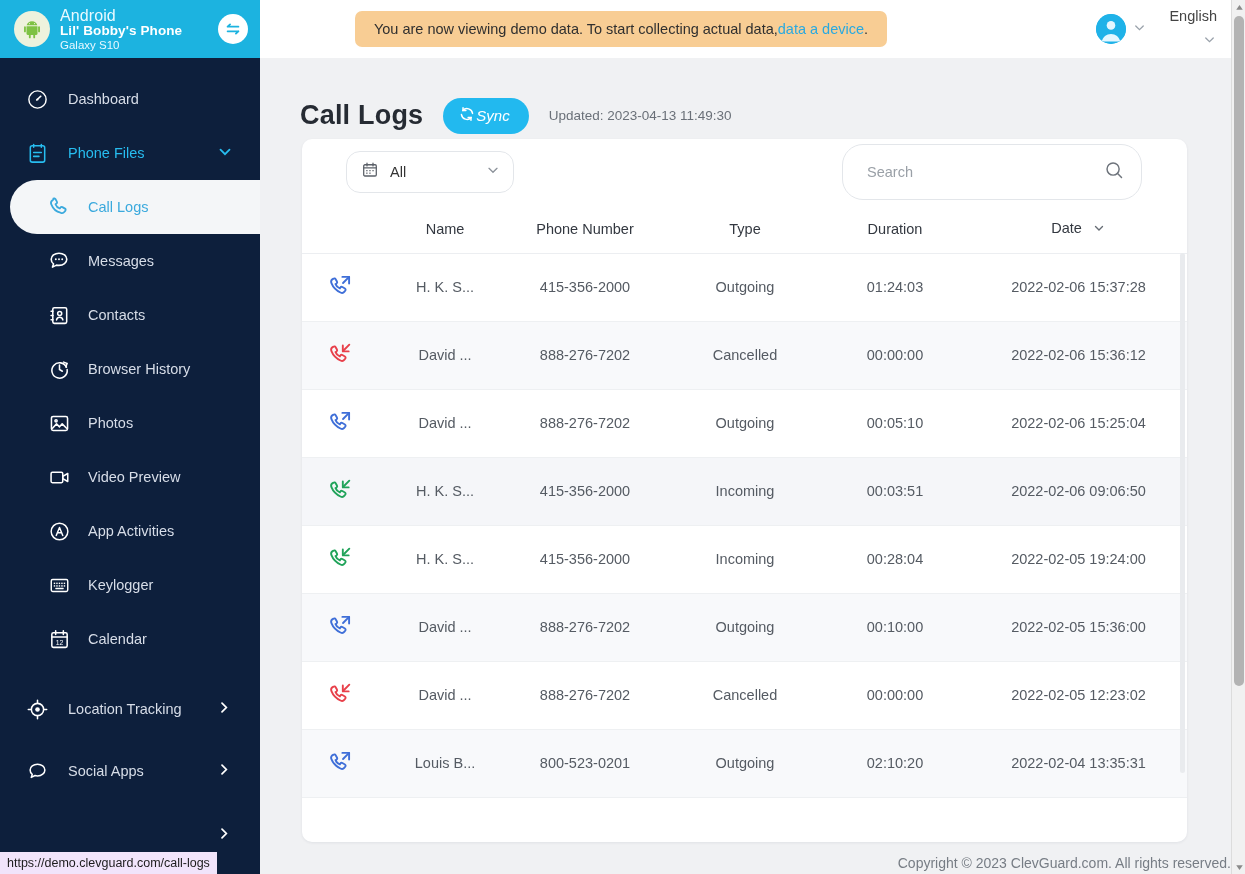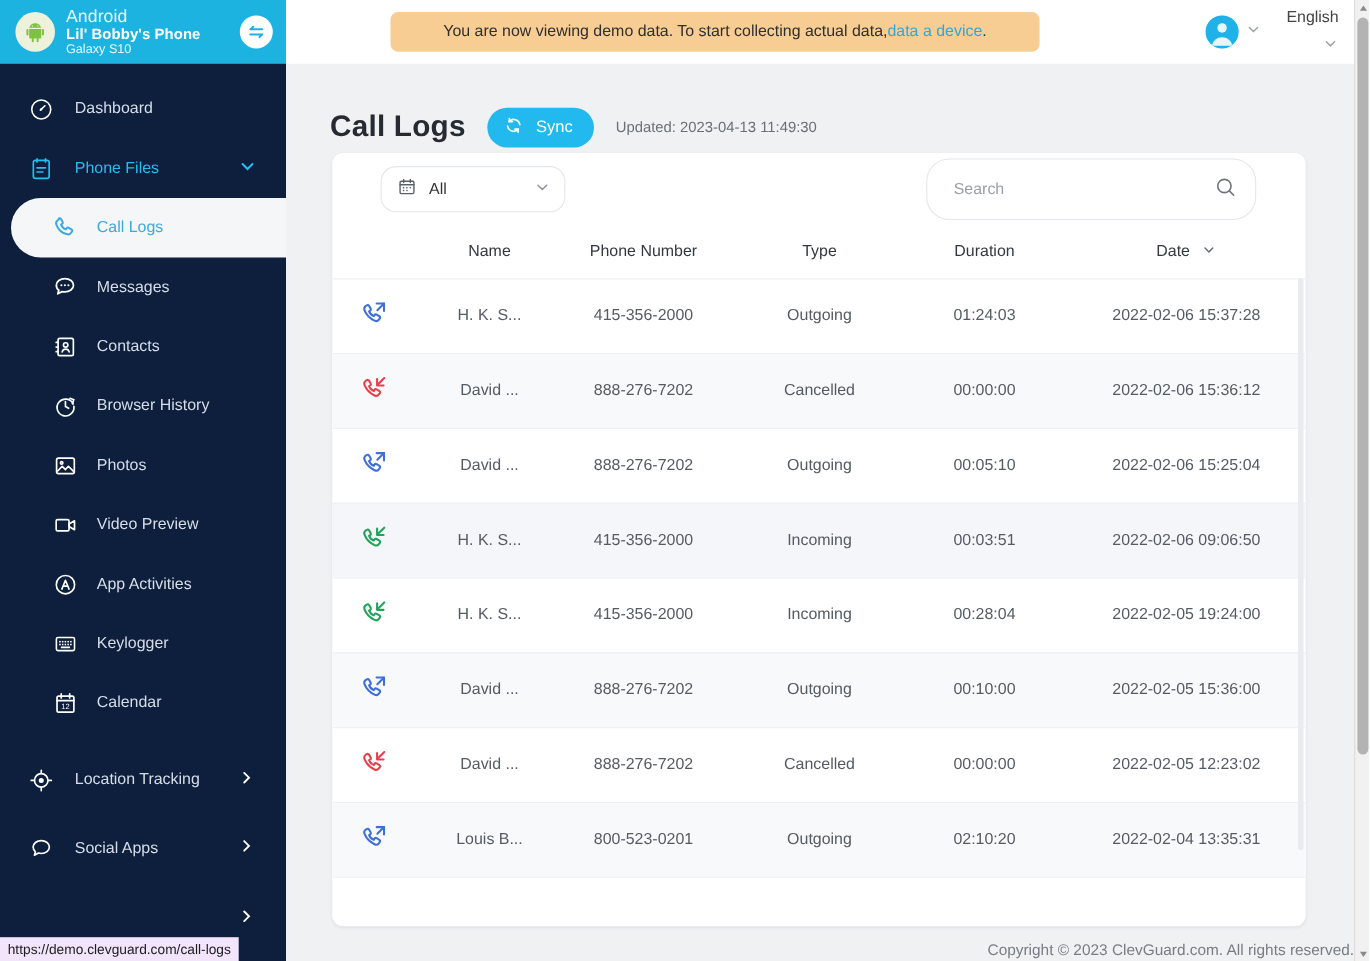--- a/index.html
+++ b/index.html
@@ -83,21 +83,21 @@
   
   #header {
     position: absolute; left: 260px; top: 0;
     width: 971px; height: 58px;
     background: #ffffff;
     display: flex; align-items: center;
     z-index: 10;
   }
   .demo-banner {
     position: absolute; left: 95px; top: 11px;
-    width: 590px; height: 36px;
+    width: 532px; height: 36px;
     background: #f8cd94;
     border-radius: 7px;
     display: flex; align-items: center; justify-content: center;
     font-size: 14.5px; color: #2f2f2f;
   }
   .demo-banner a { color: #29a9e0; text-decoration: none; }
   .hdr-right {
     position: absolute; right: 14px; top: 0; height: 58px;
     display: flex; align-items: center; gap: 22px;
   }
@@ -121,24 +121,25 @@
     gap: 20px;
   }
   .page-title { font-size: 27px; color: #262b33; letter-spacing: .2px; }
   .sync-btn {
     background: #22b9ef;
     color: #fff;
     border: none;
     border-radius: 19px;
     height: 36px;
     padding: 0 19px 0 15px;
-    display: flex; align-items: center; gap: 11px;
+    display: flex; align-items: center; gap: 0;
     font-size: 15px;
     cursor: pointer;
     font-family: inherit;
+    font-style: italic;
   }
   .updated { font-size: 13.5px; color: #6a7078; }
 
   .card {
     position: absolute;
     left: 302px - 260px;
     left: 42px; top: 81px;
     width: 885px;
     height: 703px;
     background: #fff;

